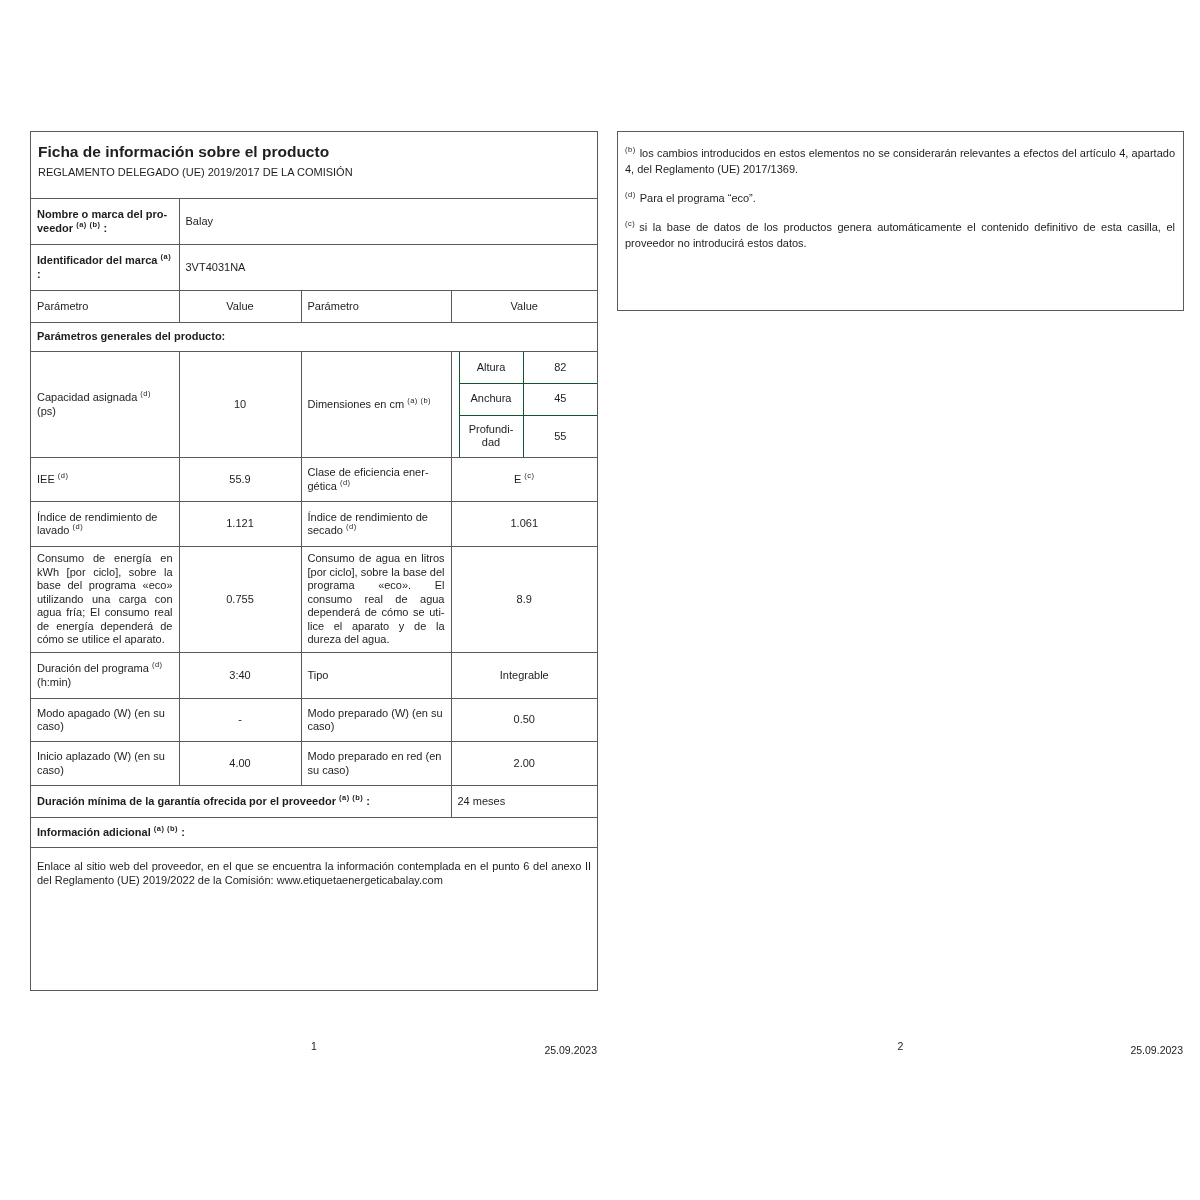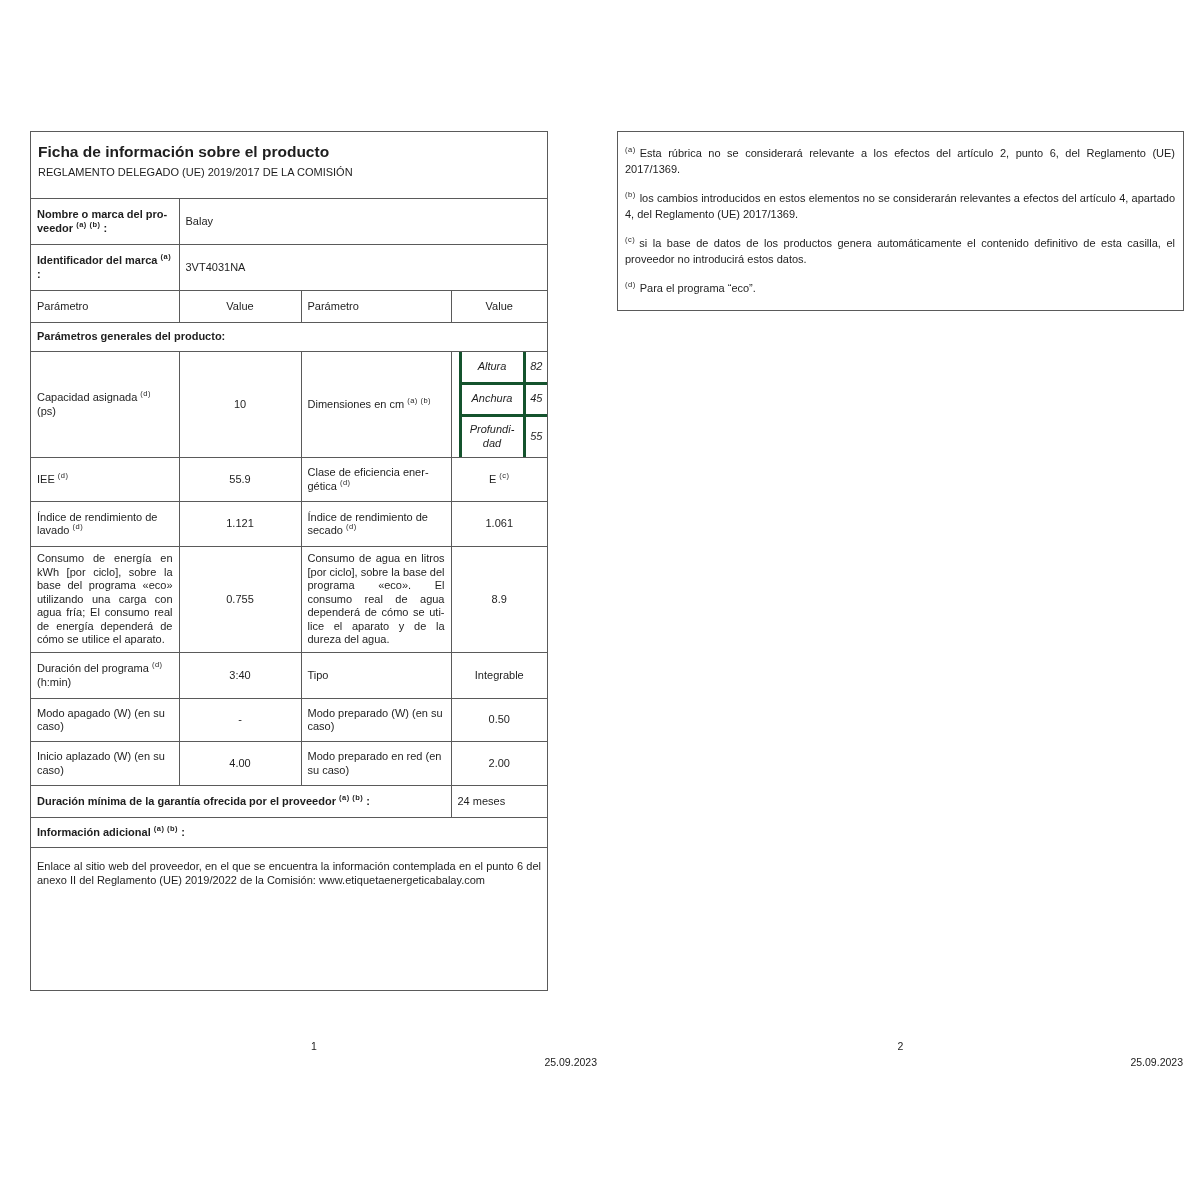--- a/index.html
+++ b/index.html
@@ -2,45 +2,45 @@
 <html><head>
 <meta charset="utf-8">
 <style>
   html,body{margin:0;padding:0;}
   body{
     width:1200px;height:1200px;background:#ffffff;position:relative;
     font-family:"Liberation Sans","DejaVu Sans",sans-serif;color:#1e1e1e;
     -webkit-font-smoothing:antialiased;
   }
   .page{position:absolute;border:1px solid #5a5a5a;background:#fff;box-sizing:border-box;}
-  .page1{left:30px;top:131px;width:518px;height:860px;}
+  .page1{left:30px;top:131px;width:568px;height:860px;}
   .page2{left:617px;top:131px;width:567px;height:180px;padding:13px 8px 0 7px;font-size:11px;line-height:16px;}
   .p1-head{height:66px;padding:11px 7px 0;box-sizing:border-box;}
   .doc-title{font-size:15.5px;font-weight:bold;margin:0;line-height:18px;}
   .doc-subtitle{font-size:11px;margin-top:5px;}
 
   table.ptable{border-collapse:collapse;width:100%;table-layout:fixed;font-size:11px;line-height:13.5px;}
   td{border:1px solid #5a5a5a;padding:3px 6px;vertical-align:middle;box-sizing:border-box;}
   table.ptable > tbody > tr > td:first-child{border-left:none;}
   table.ptable > tbody > tr > td:last-child{border-right:none;}
   table.ptable > tbody > tr:last-child > td{border-bottom:none;}
   .b{font-weight:bold;}
   .c{text-align:center;}
   .j{text-align:justify;margin-top:16px;}
-  .dimcell{padding:0;vertical-align:top;font-style:italic;}
+  .dimcell{padding:0;vertical-align:top;}
   table.dims{border-collapse:collapse;table-layout:fixed;width:calc(100% - 7px);margin-left:7px;font-size:11px;line-height:13.5px;}
-  table.dims > tbody > tr > td{border:3px solid #14532d;text-align:center;padding:2px 4px;}
+  table.dims > tbody > tr > td{border:1px solid #14532d;text-align:center;padding:2px 4px;}
   table.dims > tbody > tr:first-child > td{border-top:none;}
   table.dims > tbody > tr:last-child > td{border-bottom:none;}
   table.dims > tbody > tr > td:last-child{border-right:none;}
   sup{font-size:7.5px;line-height:0;vertical-align:super;letter-spacing:0.5px;}
   .page2 p{margin:0 0 13px 0;text-align:justify;}
   .page2 sup{margin-right:4px;}
   .pfooter{position:absolute;height:14px;font-size:10.5px;text-align:center;color:#222;}
-  .pfooter .pdate{position:absolute;right:1px;top:16px;}
+  .pfooter .pdate{position:absolute;right:1px;top:4px;}
   .f1{left:30px;top:1040px;width:568px;}
   .f2{left:617px;top:1040px;width:567px;}
 </style>
 </head>
 <body>
 
 <section class="page page1">
   <div class="p1-head">
     <h1 class="doc-title">Ficha de información sobre el producto</h1>
     <div class="doc-subtitle">REGLAMENTO DELEGADO (UE) 2019/2017 DE LA COMISIÓN</div>
@@ -141,24 +141,23 @@
       <td colspan="4" class="b"><span>Información adicional </span><sup>(a) (b)</sup><span> :</span></td>
     </tr>
     <tr style="height:52px">
       <td colspan="4" class="j">Enlace al sitio web del proveedor, en el que se encuentra la información contemplada en el punto 6 del anexo II del Reglamento (UE) 2019/2022 de la Comisión: www.etiquetaenergeticabalay.com</td>
     </tr>
   </tbody>
     </table>
 </section>
 
 <section class="page page2">
-  <p><sup>(a)</sup><span>Esta rúbrica no se considerará relevante a los efectos del artículo 2, punto 6, del Reglamento (UE) 2017/1369.</span></p>
   <p><sup>(b)</sup><span>los cambios introducidos en estos elementos no se considerarán relevantes a efectos del artículo 4, apartado 4, del Reglamento (UE) 2017/1369.</span></p>
+  <p><sup>(d)</sup><span>Para el programa “eco”.</span></p>
   <p><sup>(c)</sup><span>si la base de datos de los productos genera automáticamente el contenido definitivo de esta casilla, el proveedor no introducirá estos datos.</span></p>
-  <p><sup>(d)</sup><span>Para el programa “eco”.</span></p>
 </section>
 
 <div class="pfooter f1">
   <span>1</span>
   <span class="pdate">25.09.2023</span>
 </div>
 <div class="pfooter f2">
   <span>2</span>
   <span class="pdate">25.09.2023</span>
 </div>

